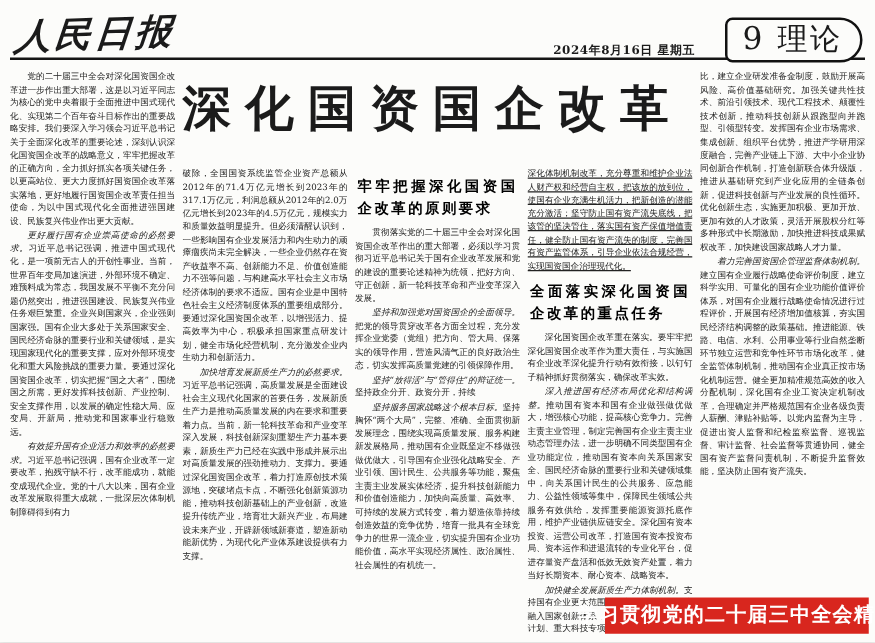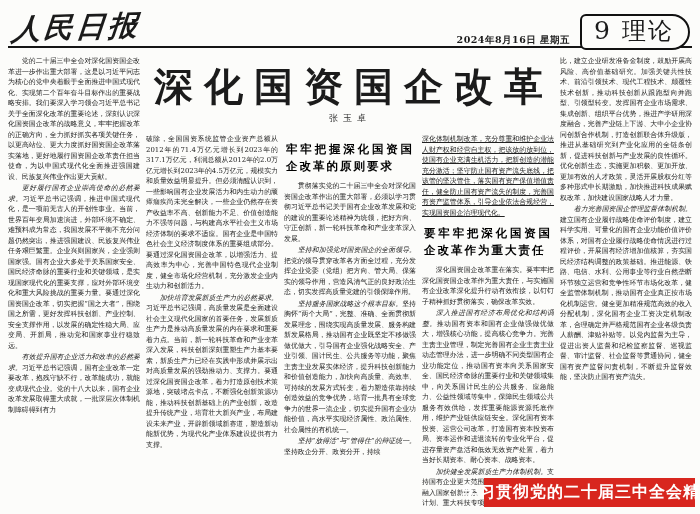--- a/index.html
+++ b/index.html
@@ -1,29 +1,29 @@
 <!DOCTYPE html>
 <html><head>
 <meta charset="utf-8">
 <style>
   html,body{margin:0;padding:0;background:#e9e9e6;}
   .page{position:relative;width:700px;height:514px;background:#fcfcfa;overflow:hidden;
         font-family:"DejaVu Serif","Liberation Serif",serif;color:#1b1b1b;box-shadow:0 0 4px rgba(0,0,0,.25);}
   
   .masthead-logo{position:absolute;left:12px;top:8px;font-size:29px;font-weight:bold;
         font-style:italic;letter-spacing:3px;transform:skewX(-7deg) rotate(-2deg);white-space:nowrap;}
-  .header-right{position:absolute;right:10px;top:14px;display:flex;align-items:center;gap:10px;z-index:2;text-align:right;}
+  .header-right{position:absolute;right:10px;top:14px;display:flex;align-items:center;gap:24px;z-index:2;text-align:right;}
   .edition-date{font-size:9.5px;font-weight:bold;letter-spacing:.5px;position:relative;top:8px;}
   .page-badge{display:flex;align-items:baseline;gap:12px;background:#fcfcfa;
         border:2px solid #111;border-radius:6px 18px 18px 6px;padding:2px 14px 4px 12px;}
   .page-num{font-size:25px;line-height:26px;}
   .section-name{font-size:24px;line-height:26px;font-weight:normal;letter-spacing:2px;}
   .header-rule{position:absolute;left:8px;right:8px;top:46px;border-top:2px solid #151515;}
   
-  .headline{position:absolute;left:146px;top:60px;width:408px;text-align:right;
+  .headline{position:absolute;left:146px;top:60px;width:408px;text-align:left;
         font-size:39px;font-weight:bold;letter-spacing:11px;white-space:nowrap;}
   .byline{position:absolute;left:146px;top:112px;width:408px;text-align:center;
         font-size:9px;letter-spacing:5px;color:#333;}
   
   .col{position:absolute;width:132px;overflow:hidden;text-align:justify;
         font-size:6.9px;line-height:10.5px;color:#222;}
   .col p{margin:0 0 1px 0;text-indent:2em;}
   .col .lead{font-style:italic;font-weight:normal;}
   .col h3{font-size:11.5px;line-height:17px;font-weight:bold;letter-spacing:2px;
         margin:7px 2px 6px 2px;text-align:justify;color:#000;}
@@ -49,41 +49,40 @@
     <span class="edition-date">2024年8月16日 星期五</span>
     <span class="page-badge">
       <span class="page-num">9</span>
       <span class="section-name">理论</span>
     </span>
   </div>
 
   <div class="header-rule"></div>
 
   <div class="headline">深化国资国企改革</div>
-  <div class="byline">张玉卓</div>
 
   <div class="col col-1">
       <p>党的二十届三中全会对深化国资国企改革进一步作出重大部署，这是以习近平同志为核心的党中央着眼于全面推进中国式现代化、实现第二个百年奋斗目标作出的重要战略安排。我们要深入学习领会习近平总书记关于全面深化改革的重要论述，深刻认识深化国资国企改革的战略意义，牢牢把握改革的正确方向，全力抓好抓实各项关键任务，以更高站位、更大力度抓好国资国企改革落实落地，更好地履行国资国企改革责任担当使命，为以中国式现代化全面推进强国建设、民族复兴伟业作出更大贡献。</p>
       <p><span class="lead">更好履行国有企业崇高使命的必然要求。</span>习近平总书记强调，推进中国式现代化，是一项前无古人的开创性事业。当前，世界百年变局加速演进，外部环境不确定、难预料成为常态，我国发展不平衡不充分问题仍然突出，推进强国建设、民族复兴伟业任务艰巨繁重。企业兴则国家兴，企业强则国家强。国有企业大多处于关系国家安全、国民经济命脉的重要行业和关键领域，是实现国家现代化的重要支撑，应对外部环境变化和重大风险挑战的重要力量。要通过深化国资国企改革，切实把握“国之大者”，围绕国之所需，更好发挥科技创新、产业控制、安全支撑作用，以发展的确定性稳大局、应变局、开新局，推动党和国家事业行稳致远。</p>
       <p><span class="lead">有效提升国有企业活力和效率的必然要求。</span>习近平总书记强调，国有企业改革一定要改革，抱残守缺不行，改革能成功，就能变成现代企业。党的十八大以来，国有企业改革发展取得重大成就，一批深层次体制机制障碍得到有力</p>
     </div>
   <div class="col col-2">
-      <p style="text-indent: 0px;">破除，全国国资系统监管企业资产总额从2012年的71.4万亿元增长到2023年的317.1万亿元，利润总额从2012年的2.0万亿元增长到2023年的4.5万亿元，规模实力和质量效益明显提升。但必须清醒认识到，一些影响国有企业发展活力和内生动力的顽瘴痼疾尚未完全解决，一些企业仍然存在资产收益率不高、创新能力不足、价值创造能力不强等问题，与构建高水平社会主义市场经济体制的要求不适应。国有企业是中国特色社会主义经济制度体系的重要组成部分。要通过深化国资国企改革，以增强活力、提高效率为中心，完善中国特色现代企业制度，健全市场化经营机制，充分激发企业内生动力和创新活力。</p>
+      <p style="text-indent: 0px;">破除，全国国资系统监管企业资产总额从2012年的71.4万亿元增长到2023年的317.1万亿元，利润总额从2012年的2.0万亿元增长到2023年的4.5万亿元，规模实力和质量效益明显提升。但必须清醒认识到，一些影响国有企业发展活力和内生动力的顽瘴痼疾尚未完全解决，一些企业仍然存在资产收益率不高、创新能力不足、价值创造能力不强等问题，与构建高水平社会主义市场经济体制的要求不适应。国有企业是中国特色社会主义经济制度体系的重要组成部分。要通过深化国资国企改革，以增强活力、提高效率为中心，积极承担国家重点研发计划，健全市场化经营机制，充分激发企业内生动力和创新活力。</p>
       <p><span class="lead">加快培育发展新质生产力的必然要求。</span>习近平总书记强调，高质量发展是全面建设社会主义现代化国家的首要任务，发展新质生产力是推动高质量发展的内在要求和重要着力点。当前，新一轮科技革命和产业变革深入发展，科技创新深刻重塑生产力基本要素，新质生产力已经在实践中形成并展示出对高质量发展的强劲推动力、支撑力。要通过深化国资国企改革，着力打造原创技术策源地，突破堵点卡点，不断强化创新策源功能，推动科技创新基础上的产业创新，改造提升传统产业，培育壮大新兴产业，布局建设未来产业，开辟新领域新赛道，塑造新动能新优势，为现代化产业体系建设提供有力支撑。</p>
     </div>
   <div class="col col-3">
       <h3>牢牢把握深化国资国企改革的原则要求</h3>
       <p>贯彻落实党的二十届三中全会对深化国资国企改革作出的重大部署，必须以学习贯彻习近平总书记关于国有企业改革发展和党的建设的重要论述精神为统领，把好方向、守正创新，新一轮科技革命和产业变革深入发展。</p>
       <p><span class="lead">坚持和加强党对国资国企的全面领导。</span>把党的领导贯穿改革各方面全过程，充分发挥企业党委（党组）把方向、管大局、保落实的领导作用，营造风清气正的良好政治生态，切实发挥高质量党建的引领保障作用。</p>
+      <p><span class="lead">坚持“放得活”与“管得住”的辩证统一。</span>坚持政企分开、政资分开，持续</p>
       <p><span class="lead">坚持服务国家战略这个根本目标。</span>坚持胸怀“两个大局”，完整、准确、全面贯彻新发展理念，围绕实现高质量发展、服务构建新发展格局，推动国有企业既坚定不移做强做优做大，引导国有企业强化战略安全、产业引领、国计民生、公共服务等功能，聚焦主责主业发展实体经济，提升科技创新能力和价值创造能力，加快向高质量、高效率、可持续的发展方式转变，着力塑造依靠持续创造效益的竞争优势，培育一批具有全球竞争力的世界一流企业，切实提升国有企业功能价值，高水平实现经济属性、政治属性、社会属性的有机统一。</p>
-      <p><span class="lead">坚持“放得活”与“管得住”的辩证统一。</span>坚持政企分开、政资分开，持续</p>
     </div>
   <div class="col col-4">
       <p style="text-indent: 0px; text-decoration: underline;">深化体制机制改革，充分尊重和维护企业法人财产权和经营自主权，把该放的放到位，使国有企业充满生机活力，把新创造的潜能充分激活；坚守防止国有资产流失底线，把该管的坚决管住，落实国有资产保值增值责任，健全防止国有资产流失的制度，完善国有资产监管体系，引导企业依法合规经营，实现国资国企治理现代化。</p>
-      <h3>要牢牢把深化国资国企改革作为重大责任</h3>
+      <h3>全面落实深化国资国企改革的重点任务</h3>
       <p>深化国资国企改革重在落实。要牢牢把深化国资国企改革作为重大责任，与实施国有企业改革深化提升行动有效衔接，以钉钉子精神抓好贯彻落实，确保改革实效。</p>
       <p><span class="lead">深入推进国有经济布局优化和结构调整。</span>推动国有资本和国有企业做强做优做大，增强核心功能，提高核心竞争力。完善主责主业管理，制定完善国有企业主责主业动态管理办法，进一步明确不同类型国有企业功能定位，推动国有资本向关系国家安全、国民经济命脉的重要行业和关键领域集中，向关系国计民生的公共服务、应急能力、公益性领域等集中，保障民生领域公共服务有效供给，发挥重要能源资源托底作用，维护产业链供应链安全。深化国有资本投资、运营公司改革，打造国有资本投资布局、资本运作和进退流转的专业化平台，促进存量资产盘活和低效无效资产处置，着力当好长期资本、耐心资本、战略资本。</p>
       <p><span class="lead">加快健全发展新质生产力体制机制。</span>支持国有企业更大范围、更高层次、更深程度融入国家创新体系，积极承担国家重点研发计划、重大科技专项，牵头或参与国家科技攻关任务，强化项目、基地、人才、资金一体化配置，促进创新要素向企业集聚，推动国有企业真正成为原创技术创新决策、研发投入、科研组织、成果转化的重要主体。建立多元化资金投入机制，提升原创技术研发投入占</p>
     </div>
   <div class="col col-5">
       <p style="text-indent: 0px;">比，建立企业研发准备金制度，鼓励开展高风险、高价值基础研究。加强关键共性技术、前沿引领技术、现代工程技术、颠覆性技术创新，推动科技创新从跟跑型向并跑型、引领型转变。发挥国有企业市场需求、集成创新、组织平台优势，推进产学研用深度融合，完善产业链上下游、大中小企业协同创新合作机制，打造创新联合体升级版，推进从基础研究到产业化应用的全链条创新，促进科技创新与产业发展的良性循环。优化创新生态，实施更加积极、更加开放、更加有效的人才政策，灵活开展股权分红等多种形式中长期激励，加快推进科技成果赋权改革，加快建设国家战略人才力量。</p>
       <p><span class="lead">着力完善国资国企管理监督体制机制。</span>建立国有企业履行战略使命评价制度，建立科学实用、可量化的国有企业功能价值评价体系，对国有企业履行战略使命情况进行过程评价，开展国有经济增加值核算，夯实国民经济结构调整的政策基础。推进能源、铁路、电信、水利、公用事业等行业自然垄断环节独立运营和竞争性环节市场化改革，健全监管体制机制，推动国有企业真正按市场化机制运营。健全更加精准规范高效的收入分配机制，深化国有企业工资决定机制改革，合理确定并严格规范国有企业各级负责人薪酬、津贴补贴等。以党内监督为主导，促进出资人监督和纪检监察监督、巡视监督、审计监督、社会监督等贯通协同，健全国有资产监督问责机制，不断提升监督效能，坚决防止国有资产流失。</p>
     </div>
 
   <div class="banner" style="background: rgb(216, 38, 30); color: rgb(255, 255, 255);">学习贯彻党的二十届三中全会精神</div>

